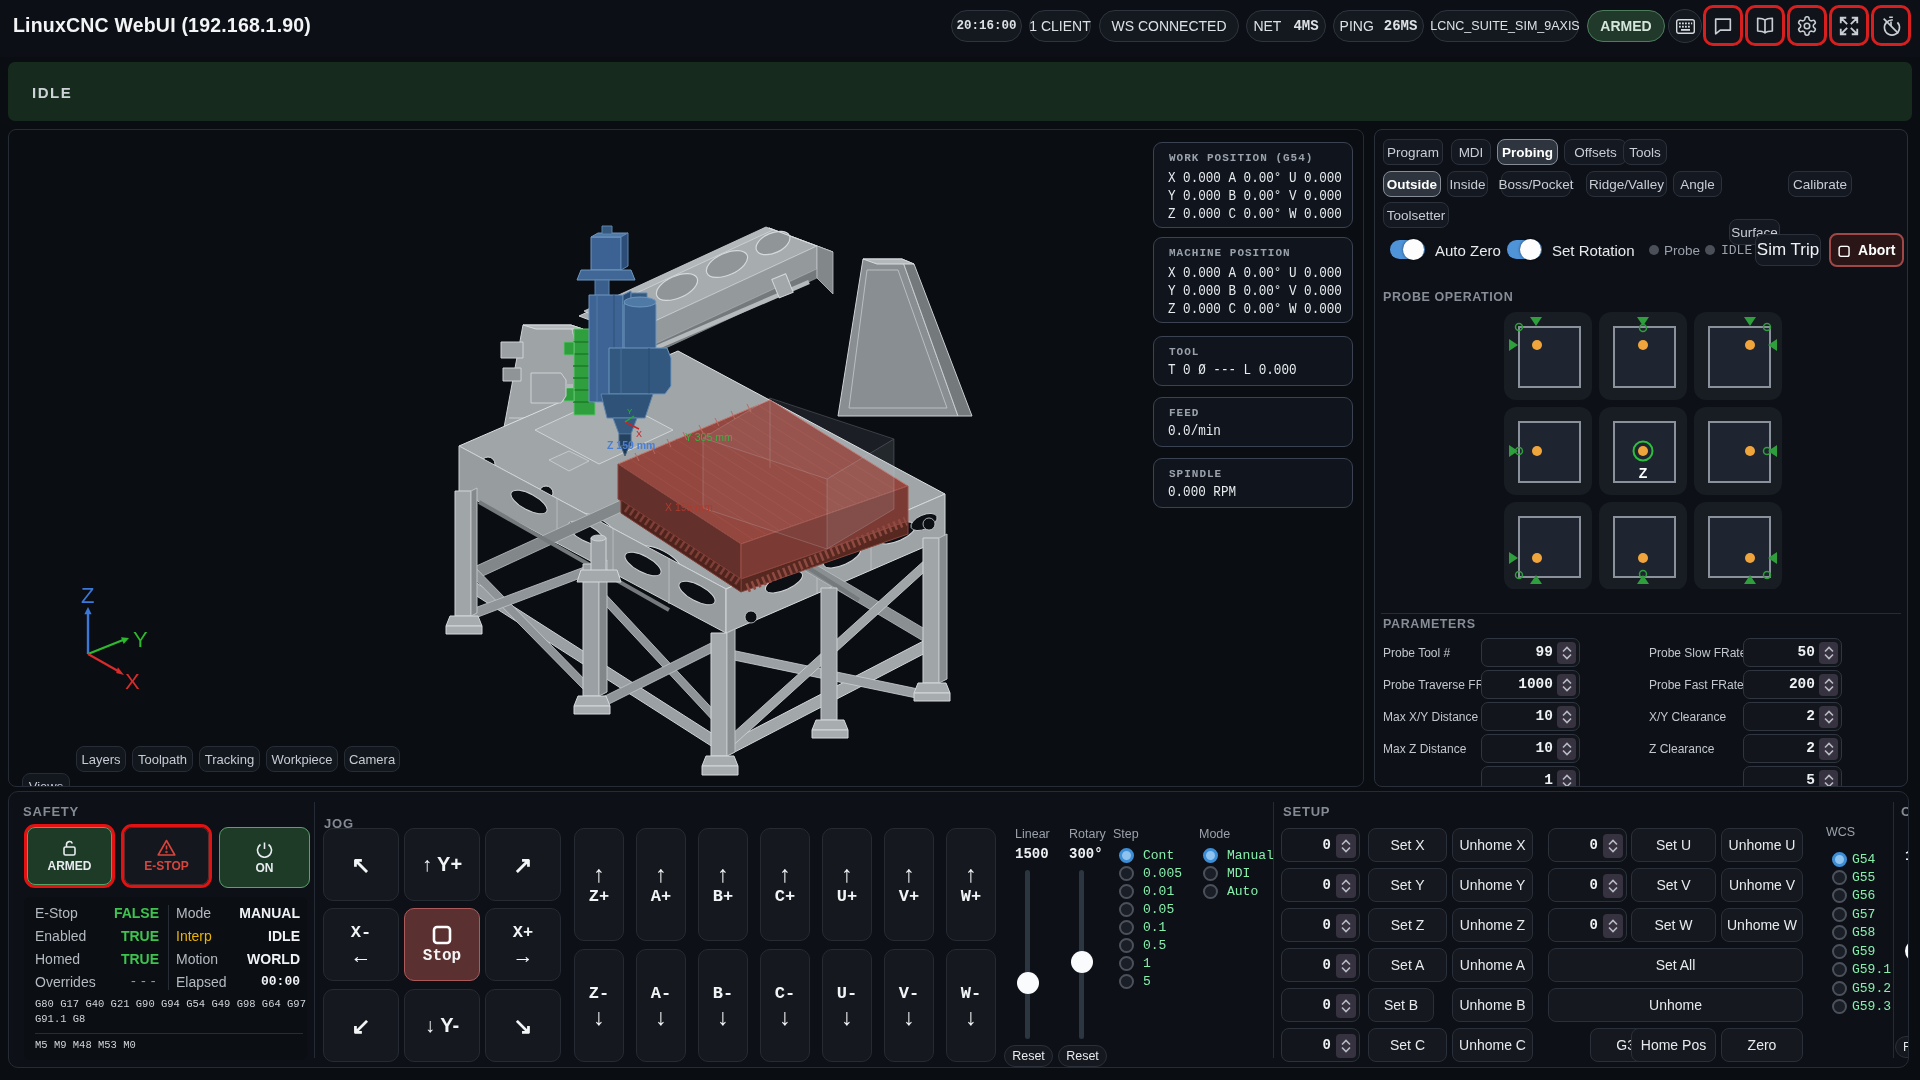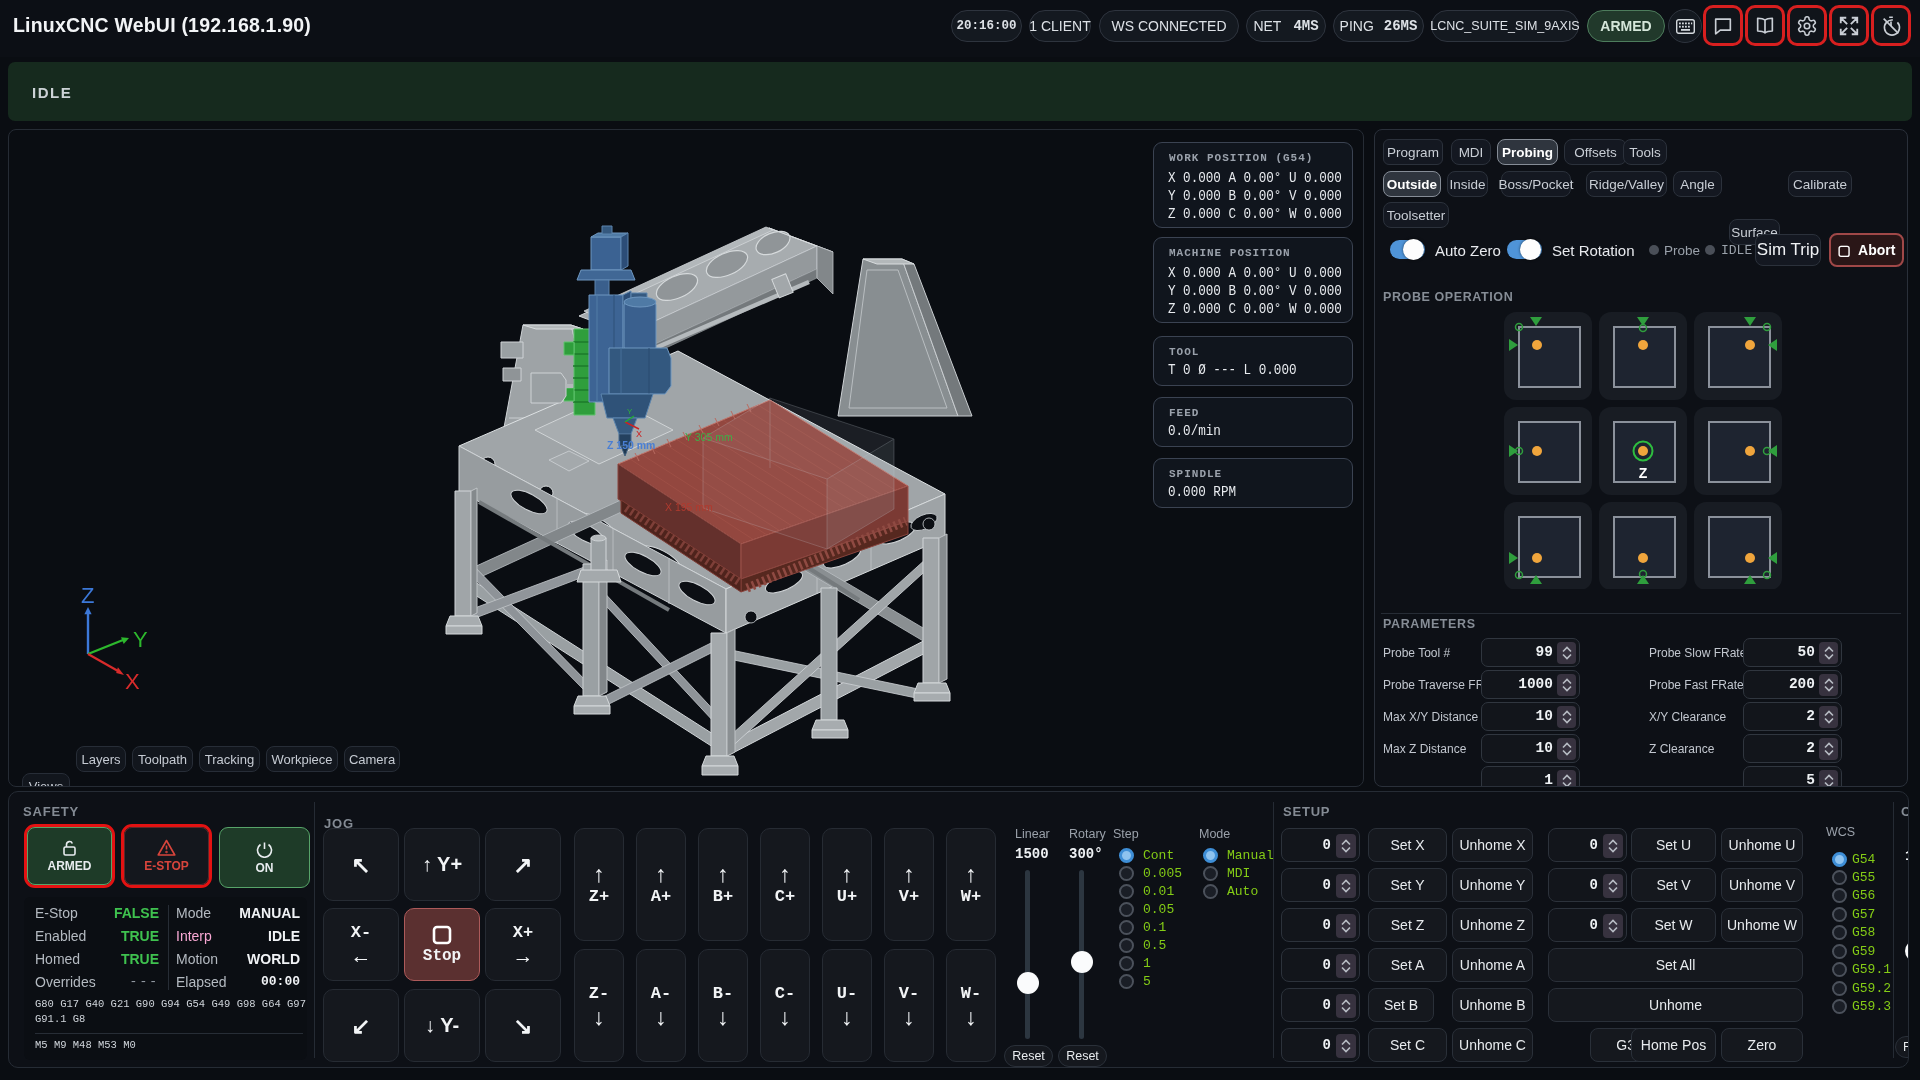--- a/index.html
+++ b/index.html
@@ -79,21 +79,21 @@
   .ninput { position:absolute; width:79px; height:34px; background:#12151b; border:1px solid #2c323b;
     border-radius:8px; }
   .ninput .pv { position:absolute; right:28px; top:8px; font-family:"Liberation Mono",monospace;
     font-size:14px; font-weight:bold; color:#eef1f4; }
   .ninput .spin { top:5px; width:20px; height:24px; }
   .ninput .spin svg { top:5px; }
 
   .radio { position:absolute; width:15px; height:15px; border-radius:50%; background:#1a1e26;
     border:2px solid #4b515b; }
   .radio.sel { background:#8ec3ef; border:3.5px solid #3e8ed6; }
-  .rlbl { position:absolute; font-family:"Liberation Mono",monospace; font-size:13px; color:#84cc16; }
+  .rlbl { position:absolute; font-family:"Liberation Mono",monospace; font-size:13px; color:#86efac; }
 </style>
 </head>
 <body>
 
   <div class="abs" style="left:0;top:0;width:1920px;height:57px;background:#0c0f15;"></div>
   <div id="title" class="abs">LinuxCNC WebUI (192.168.1.90)</div>
   <div class="pill mono" style="left:951px;width:71px;font-weight:bold;font-size:12.5px;">20:16:00</div>
   <div class="pill" style="left:1029px;width:62px;">1 CLIENT</div>
   <div class="pill" style="left:1099px;width:140px;">WS CONNECTED</div>
   <div class="pill" style="left:1246px;width:80px;">
@@ -672,21 +672,21 @@
       <div class="abs" style="left:144px;top:8px;width:1px;height:85px;background:#272d36;"></div>
       <div class="abs" style="left:11px;top:8px;font-size:14px;color:#b4bac1;">E-Stop</div>
       <div class="abs" style="left:11px;top:31px;font-size:14px;color:#b4bac1;">Enabled</div>
       <div class="abs" style="left:11px;top:54px;font-size:14px;color:#b4bac1;">Homed</div>
       <div class="abs" style="left:11px;top:77px;font-size:14px;color:#b4bac1;">Overrides</div>
       <div class="abs" style="left:0;top:8px;width:135px;text-align:right;font-size:14px;font-weight:bold;color:#3fc24f;">FALSE</div>
       <div class="abs" style="left:0;top:31px;width:135px;text-align:right;font-size:14px;font-weight:bold;color:#3fc24f;">TRUE</div>
       <div class="abs" style="left:0;top:54px;width:135px;text-align:right;font-size:14px;font-weight:bold;color:#3fc24f;">TRUE</div>
       <div class="abs mono" style="left:0;top:77px;width:135px;text-align:right;font-size:13px;color:#9aa1aa;letter-spacing:2px;">---</div>
       <div class="abs" style="left:152px;top:8px;font-size:14px;color:#b4bac1;">Mode</div>
-      <div class="abs" style="left:152px;top:31px;font-size:14px;color:#f9a8d4;">Interp</div>
+      <div class="abs" style="left:152px;top:31px;font-size:14px;color:#eab308;">Interp</div>
       <div class="abs" style="left:152px;top:54px;font-size:14px;color:#b4bac1;">Motion</div>
       <div class="abs" style="left:152px;top:77px;font-size:14px;color:#b4bac1;">Elapsed</div>
       <div class="abs" style="left:152px;top:8px;width:124px;text-align:right;font-size:14px;font-weight:bold;color:#f0f2f5;">MANUAL</div>
       <div class="abs" style="left:152px;top:31px;width:124px;text-align:right;font-size:14px;font-weight:bold;color:#f0f2f5;">IDLE</div>
       <div class="abs" style="left:152px;top:54px;width:124px;text-align:right;font-size:14px;font-weight:bold;color:#f0f2f5;">WORLD</div>
       <div class="abs mono" style="left:152px;top:77px;width:124px;text-align:right;font-size:13px;font-weight:bold;color:#f0f2f5;">00:00</div>
       <div class="abs mono" style="left:11px;top:100px;width:272px;font-size:10.5px;color:#cfd4da;line-height:15px;">G80 G17 G40 G21 G90 G94 G54 G49 G98 G64 G97 G91.1 G8</div>
       <div class="abs" style="left:11px;top:136px;width:268px;height:1px;background:#272d36;"></div>
       <div class="abs mono" style="left:11px;top:142px;font-size:10.5px;color:#cfd4da;">M5 M9 M48 M53 M0</div>
     </div>

